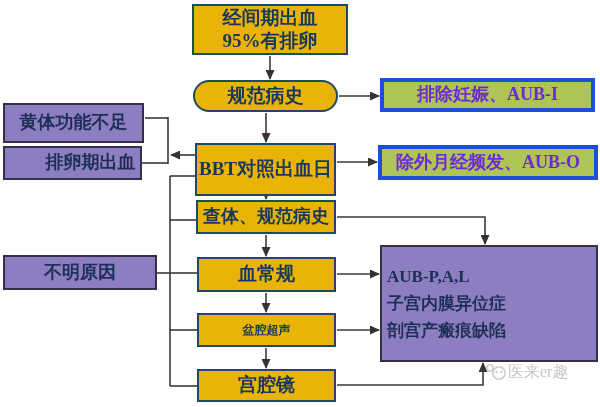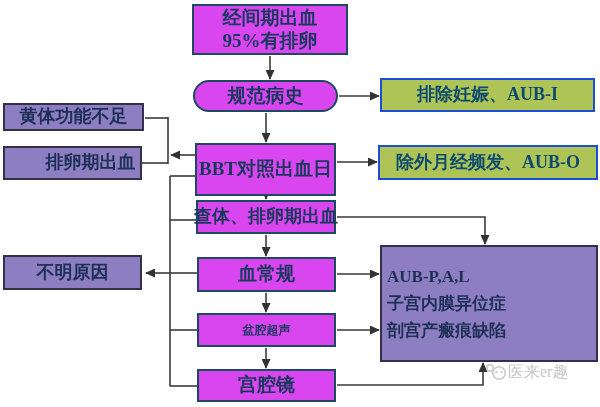--- a/index.html
+++ b/index.html
@@ -7,34 +7,34 @@
     width:600px;height:407px;position:relative;background:#ffffff;
     font-family:"Liberation Serif","DejaVu Serif",serif;overflow:hidden;
   }
   #connectors{position:absolute;left:0;top:0;width:600px;height:407px;}
   .node{
     position:absolute;box-sizing:border-box;
     display:flex;flex-direction:column;align-items:center;justify-content:center;
     text-align:center;font-size:18px;font-weight:600;color:#16395c;line-height:1.2;
     white-space:nowrap;
   }
-  .cyan  {background:#d946ef;border:2px solid #1d4a5e;}
+  .cyan  {background:#eab308;border:2px solid #1d4a5e;}
   .purple{background:#8d7ec1;border:2px solid #35304a;color:#1d2f55;}
-  .green {background:#aec457;border:2px solid #1d4ed8;color:#0c4a6e;}
+  .green {background:#aec457;border:4px solid #1d4ed8;color:#6d28d9;}
 
   #n-start   {left:192px;top:4px;  width:156px;height:51px;font-size:19px;}
   #n-history {left:193px;top:80px; width:145px;height:32px;font-size:19px;border-radius:16px;}
   #n-bbt     {left:195px;top:143px;width:141px;height:53px;font-size:19px;}
   #n-exam    {left:196px;top:200px;width:140px;height:34px;}
   #n-blood   {left:197px;top:257px;width:139px;height:35px;font-size:19px;}
   #n-ultra   {left:197px;top:313px;width:139px;height:34px;font-size:12px;}
   #n-hyst    {left:197px;top:369px;width:139px;height:33px;font-size:19px;}
-  #n-luteal  {left:3px;  top:103px;width:141px;height:28px;}
+  #n-luteal  {left:3px;  top:103px;width:141px;height:40px;}
   #n-ovul    {left:3px;  top:146px;width:139px;height:34px;padding-left:36px;}
-  #n-unknown {left:3px;  top:255px;width:139px;height:35px;}
+  #n-unknown {left:3px;  top:255px;width:154px;height:35px;}
   #n-preg    {left:380px;top:78px; width:215px;height:34px;}
   #n-freq    {left:378px;top:145px;width:220px;height:35px;}
   #n-findings{
     left:380px;top:245px;width:218px;height:117px;
     align-items:flex-start;text-align:left;justify-content:center;
     font-size:17px;line-height:27px;padding:2px 5px;
   }
   #watermark{
     position:absolute;left:484px;top:358px;height:28px;
     display:flex;align-items:center;
@@ -84,21 +84,21 @@
 
 <div class="node cyan" id="n-start">
   <span>经间期出血</span>
   <span>95%有排卵</span>
 </div>
 
 <div class="node cyan" id="n-history">规范病史</div>
 
 <div class="node cyan" id="n-bbt">BBT对照出血日</div>
 
-<div class="node cyan" id="n-exam">查体、排卵期出血</div>
+<div class="node cyan" id="n-exam">查体、规范病史</div>
 
 <div class="node cyan" id="n-blood">血常规</div>
 
 <div class="node cyan" id="n-ultra">盆腔超声</div>
 
 <div class="node cyan" id="n-hyst">宫腔镜</div>
 
 <div class="node purple" id="n-luteal">黄体功能不足</div>
 
 <div class="node purple" id="n-ovul">排卵期出血</div>

